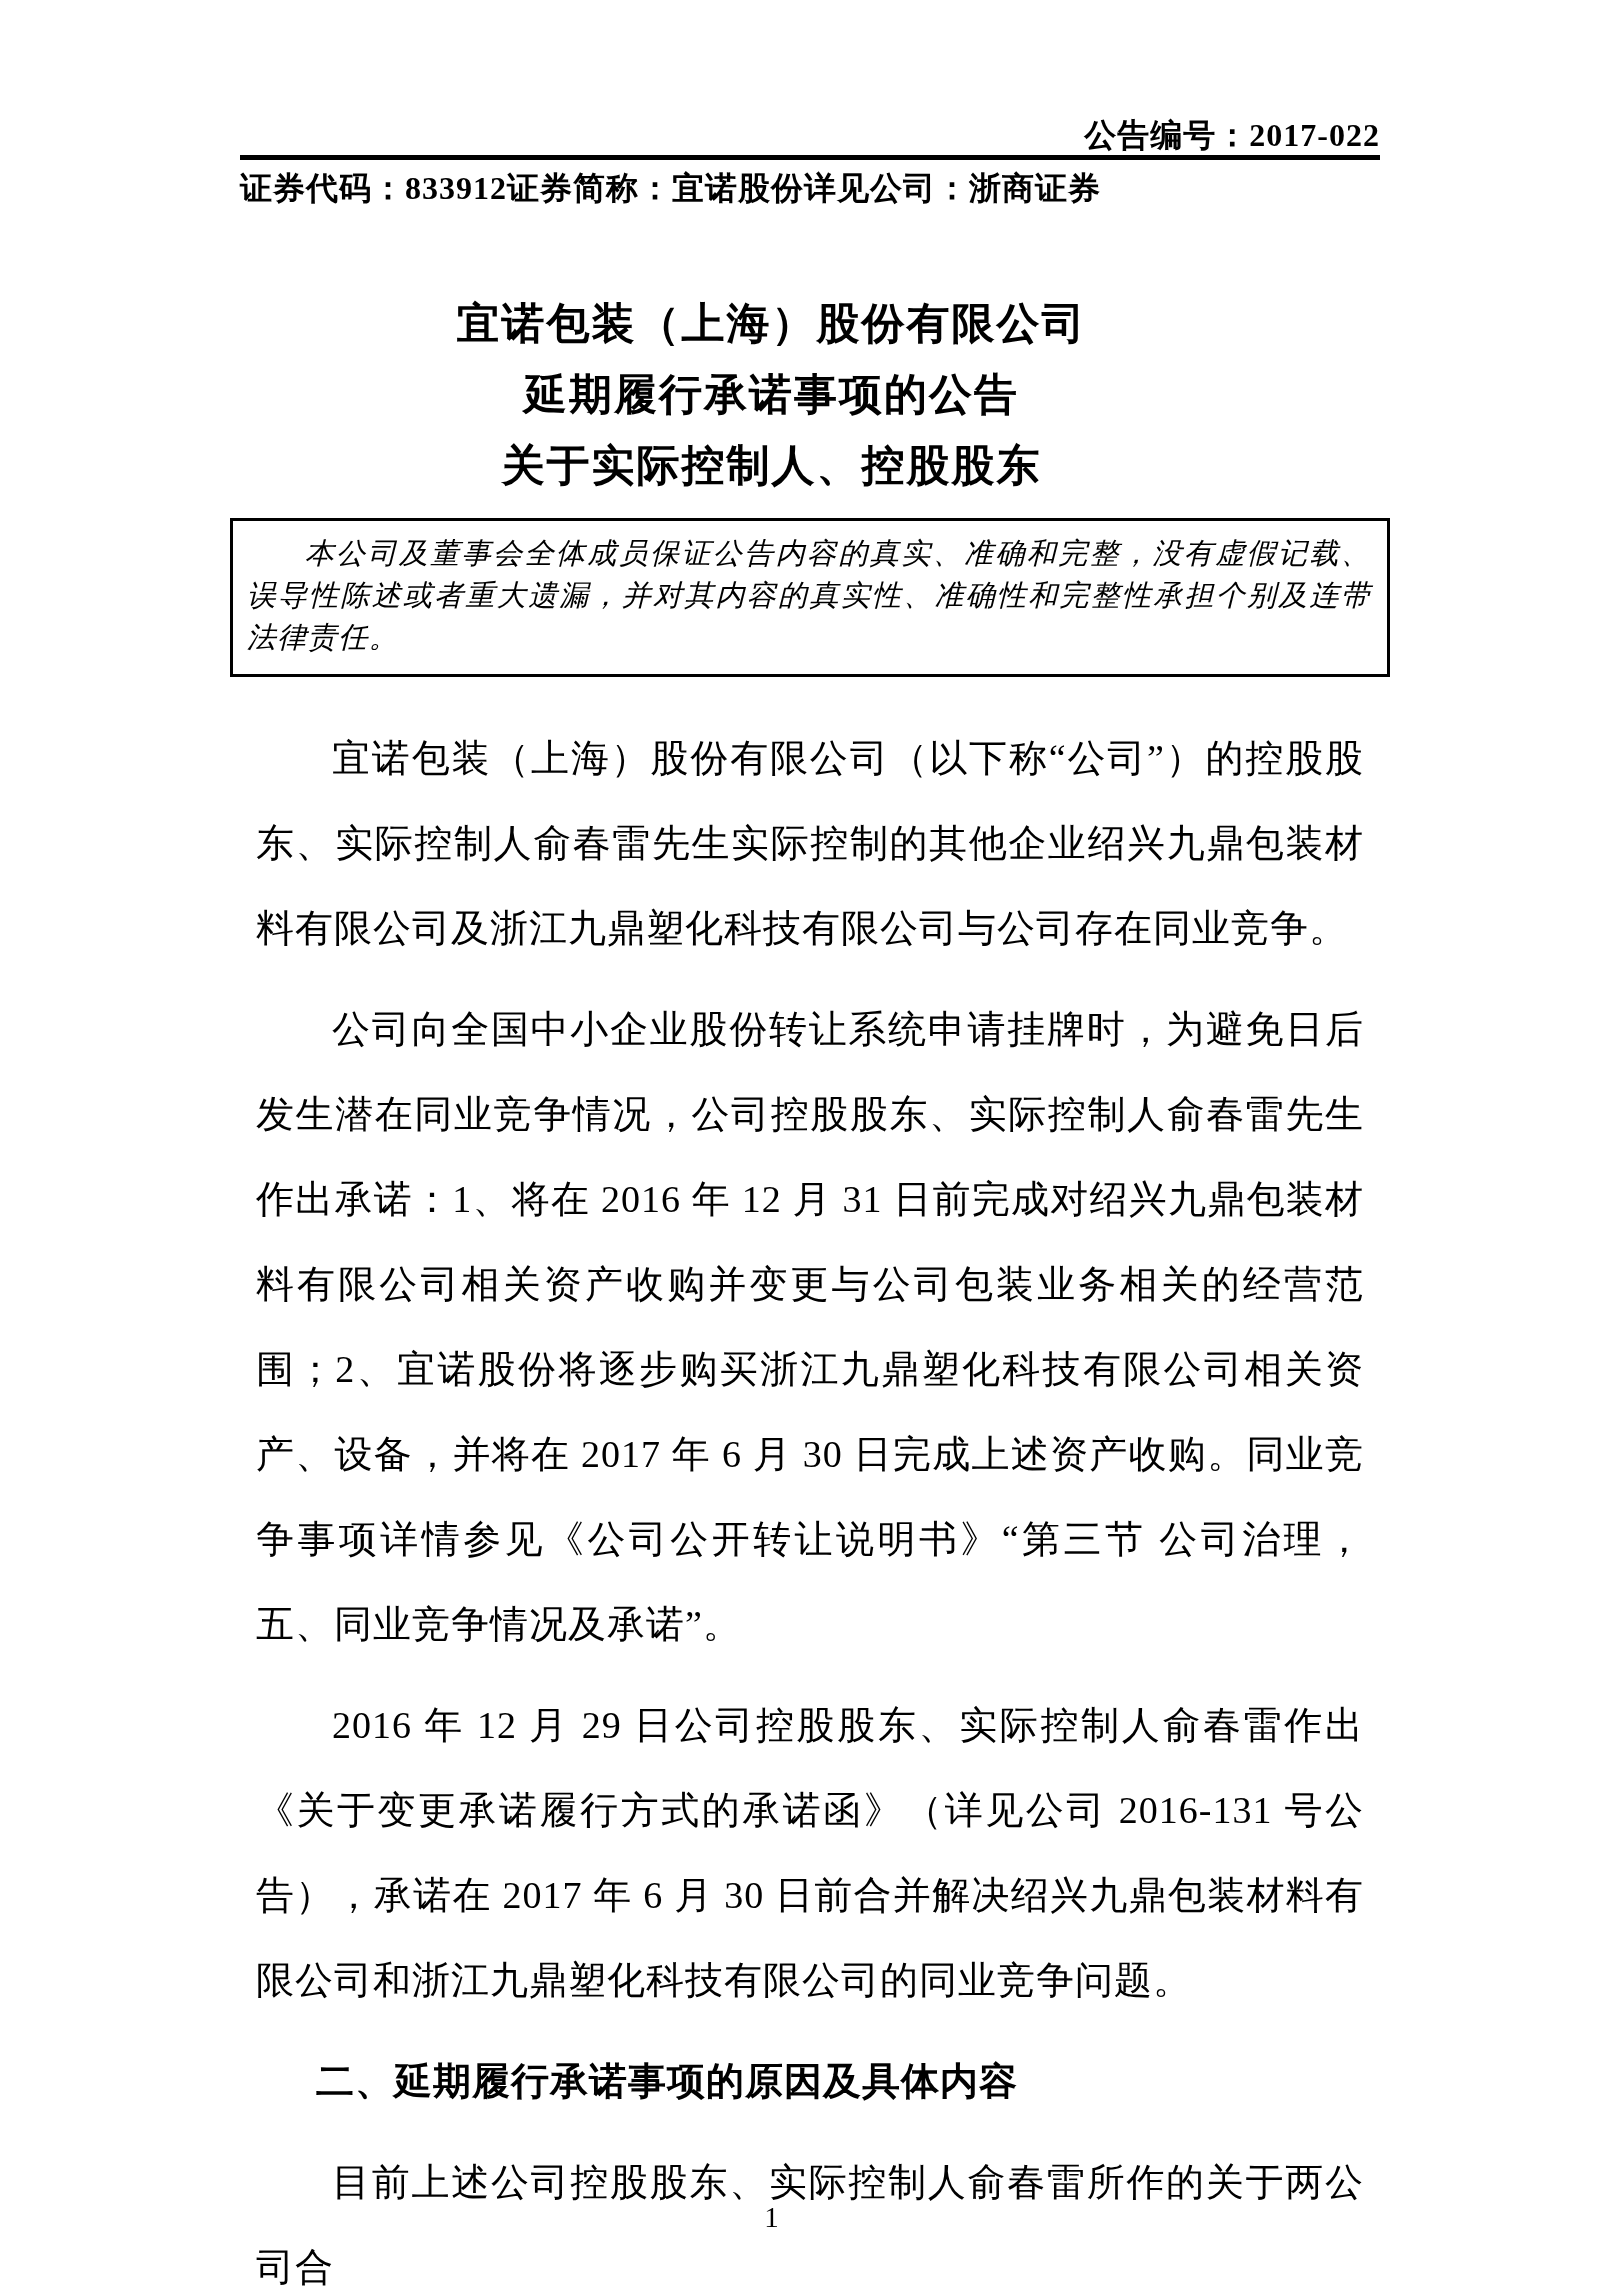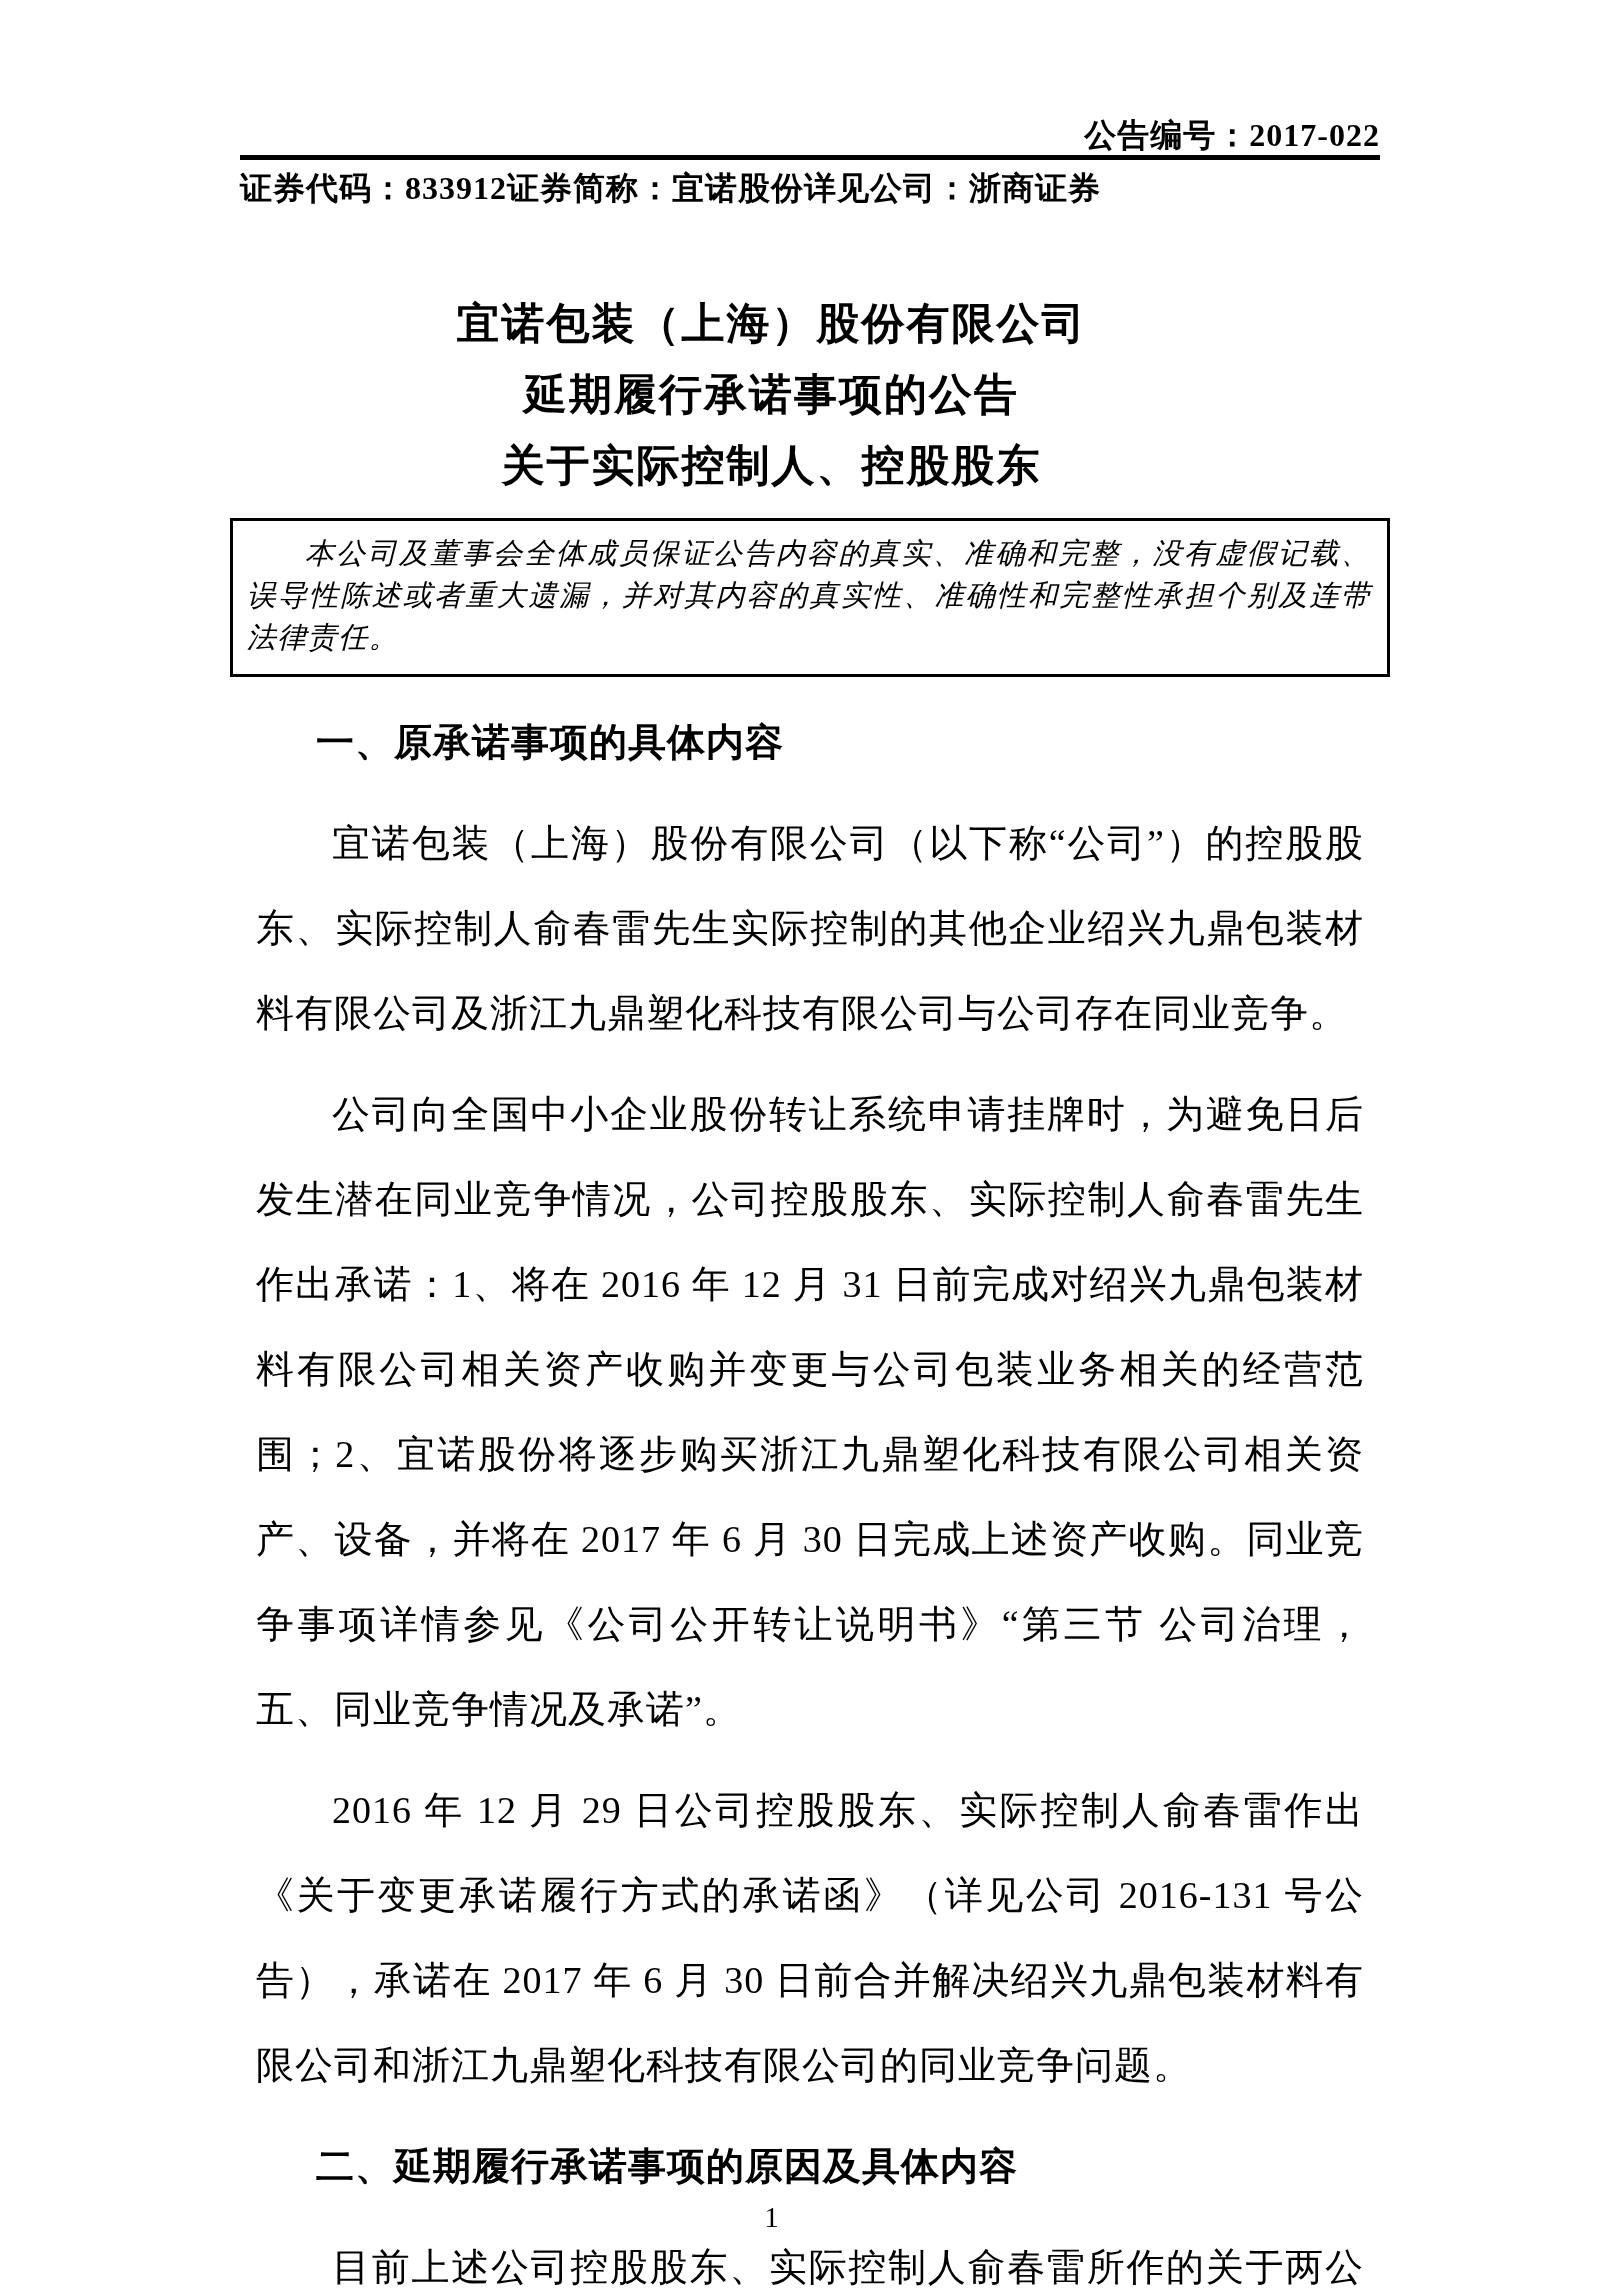--- a/index.html
+++ b/index.html
@@ -127,21 +127,20 @@
     <div>宜诺包装（上海）股份有限公司</div>
     <div>延期履行承诺事项的公告</div>
     <div>关于实际控制人、控股股东</div>
   </div>
 
   <div class="disclaimer-box">
     <p>本公司及董事会全体成员保证公告内容的真实、准确和完整，没有虚假记载、误导性陈述或者重大遗漏，并对其内容的真实性、准确性和完整性承担个别及连带法律责任。</p>
   </div>
 
   <div class="content">
-    <h2>一、原承诺事项的具体内容</h2>
     <p>宜诺包装（上海）股份有限公司（以下称“公司”）的控股股东、实际控制人俞春雷先生实际控制的其他企业绍兴九鼎包装材料有限公司及浙江九鼎塑化科技有限公司与公司存在同业竞争。</p>
     <p>公司向全国中小企业股份转让系统申请挂牌时，为避免日后发生潜在同业竞争情况，公司控股股东、实际控制人俞春雷先生作出承诺：1、将在 2016 年 12 月 31 日前完成对绍兴九鼎包装材料有限公司相关资产收购并变更与公司包装业务相关的经营范围；2、宜诺股份将逐步购买浙江九鼎塑化科技有限公司相关资产、设备，并将在 2017 年 6 月 30 日完成上述资产收购。同业竞争事项详情参见《公司公开转让说明书》“第三节 公司治理，五、同业竞争情况及承诺”。</p>
     <p>2016 年 12 月 29 日公司控股股东、实际控制人俞春雷作出《关于变更承诺履行方式的承诺函》（详见公司 2016-131 号公告），承诺在 2017 年 6 月 30 日前合并解决绍兴九鼎包装材料有限公司和浙江九鼎塑化科技有限公司的同业竞争问题。</p>
     <h2>二、延期履行承诺事项的原因及具体内容</h2>
     <p>目前上述公司控股股东、实际控制人俞春雷所作的关于两公司合</p>
   </div>
 
   <div class="page-no">1</div>
 
 </div>

